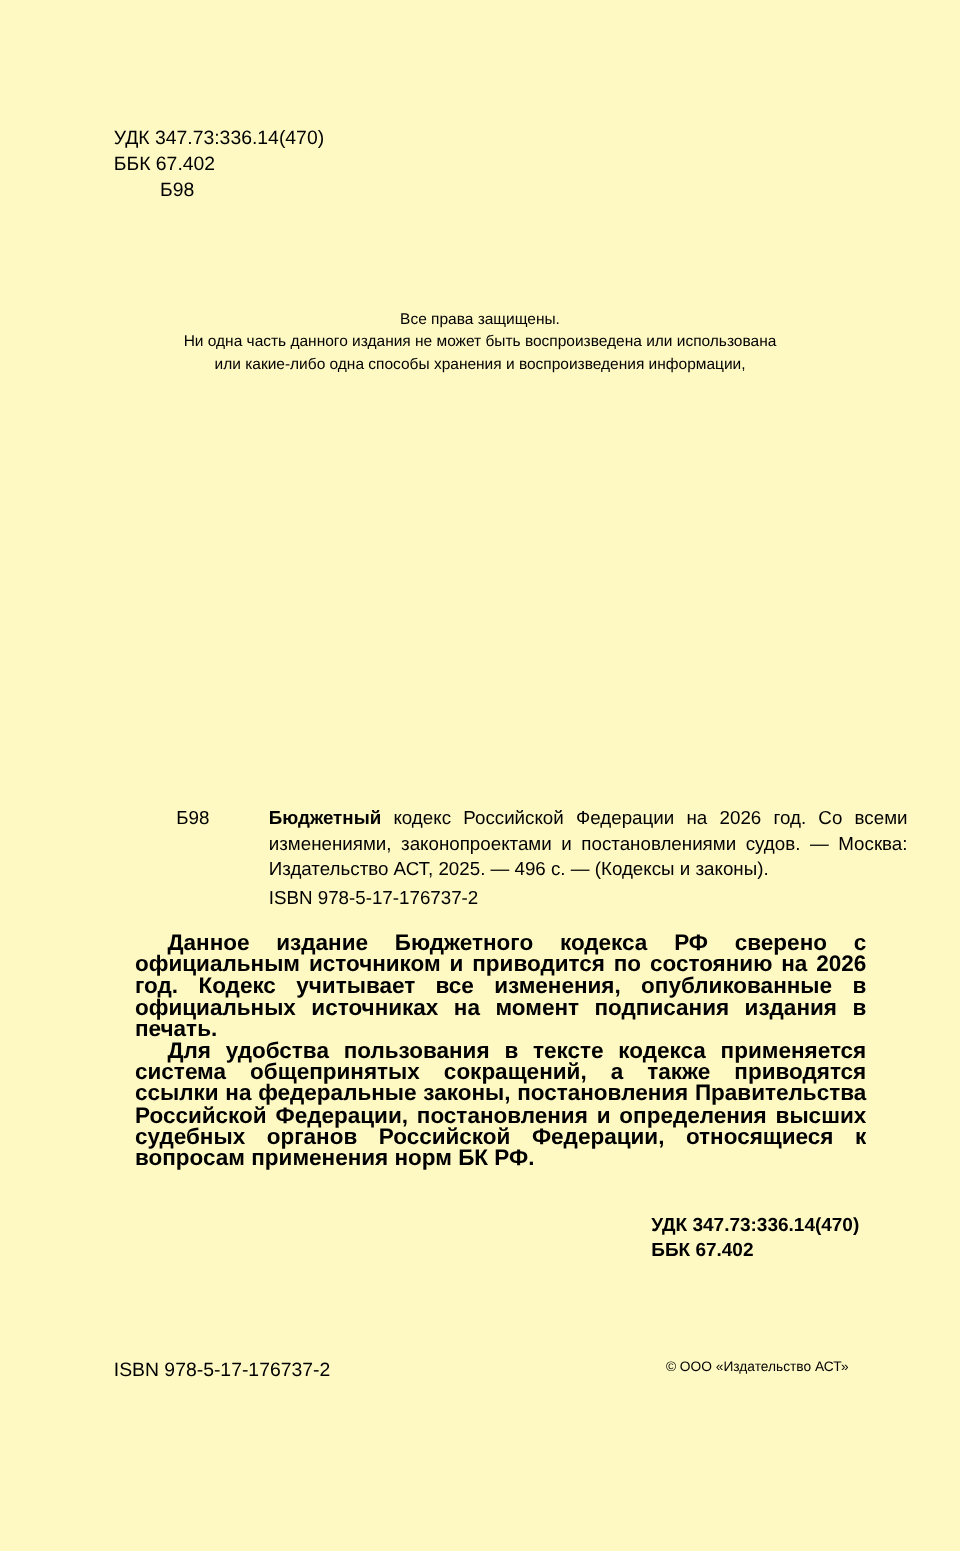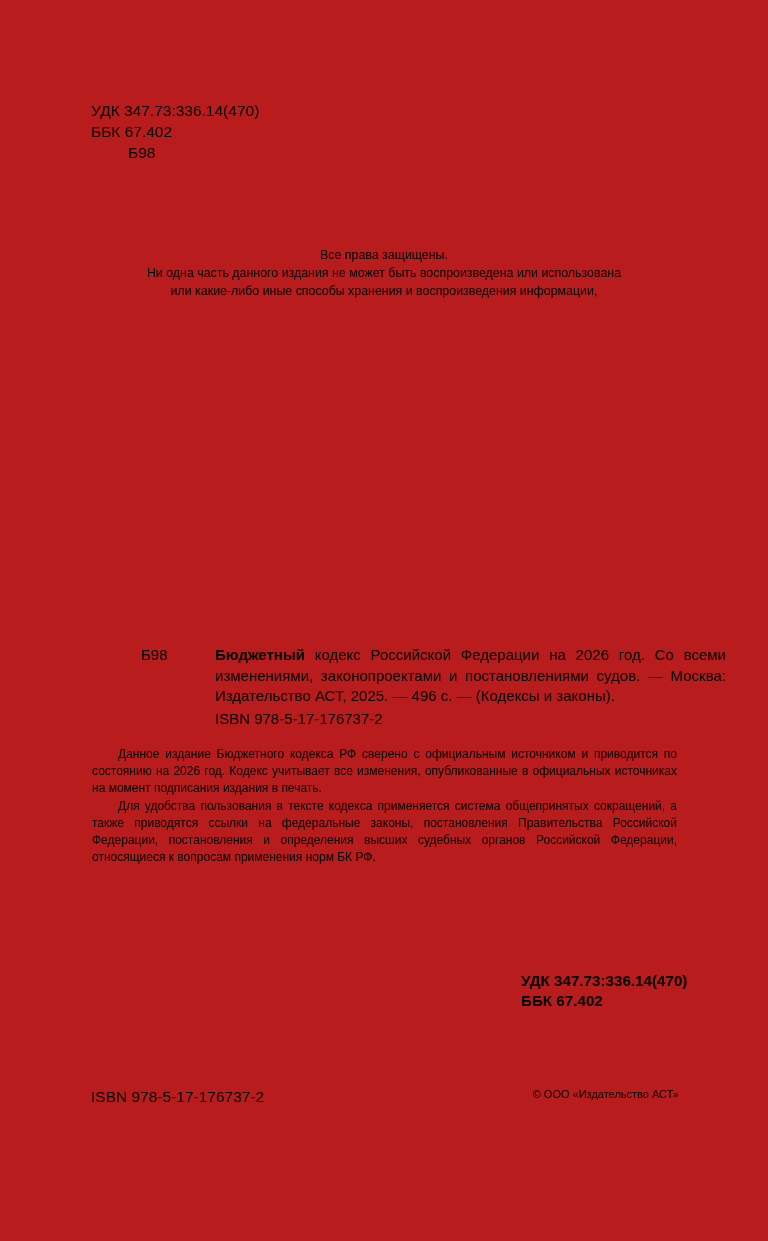--- a/index.html
+++ b/index.html
@@ -11,21 +11,21 @@
   body {
     font-family: "Liberation Sans", sans-serif;
     color: #000000;
     -webkit-font-smoothing: antialiased;
   }
   .page {
     position: relative;
     width: 768px;
     height: 1241px;
     margin: 0 auto;
-    background: #b91c1c;
+    background: #fef9c3;
     overflow: hidden;
   }
 
   
   .udk-top {
     position: absolute;
     left: 91px;
     top: 100px;
     font-size: 15.5px;
     line-height: 21px;
@@ -68,25 +68,26 @@
   }
   .biblio-record .title-bold { font-weight: bold; }
   .biblio-isbn {
     padding-left: 74px;
     margin-top: 2px;
   }
 
   
   .annotation {
     position: absolute;
-    left: 92px;
+    left: 108px;
     top: 746px;
     width: 585px;
-    font-size: 12px;
+    font-size: 18px;
     line-height: 17.2px;
+    font-weight: bold;
   }
   .annotation p {
     margin: 0;
     text-align: justify;
     text-indent: 26px;
     -webkit-hyphens: manual;
     hyphens: manual;
   }
 
   
@@ -124,21 +125,21 @@
 
   <div class="udk-top">
     <span class="code-line">УДК 347.73:336.14(470)</span>
     <span class="code-line">ББК 67.402</span>
     <span class="code-line indent">Б98</span>
   </div>
 
   <div class="rights">
     <span class="rline">Все права защищены.</span>
     <span class="rline">Ни одна часть данного издания не может быть воспроизведена или использована</span>
-    <span class="rline">или какие-либо иные способы хранения и воспроизведения информации,</span>
+    <span class="rline">или какие-либо одна способы хранения и воспроизведения информации,</span>
   </div>
 
   <div class="biblio">
     <div class="biblio-record">
       <span class="siglum">Б98</span><span class="title-bold">Бюджетный</span><span> кодекс Российской Федерации на 2026 год. Со всеми изменениями, законопроектами и постановлениями судов. — Москва: Издательство АСТ, 2025. — 496 с. — (Кодексы и законы).</span>
     </div>
     <div class="biblio-isbn">ISBN 978-5-17-176737-2</div>
   </div>
 
   <div class="annotation">

